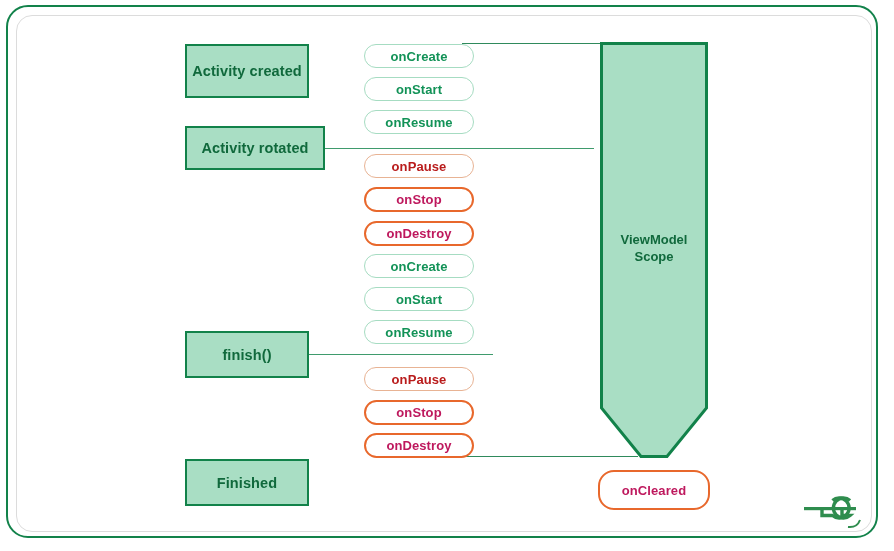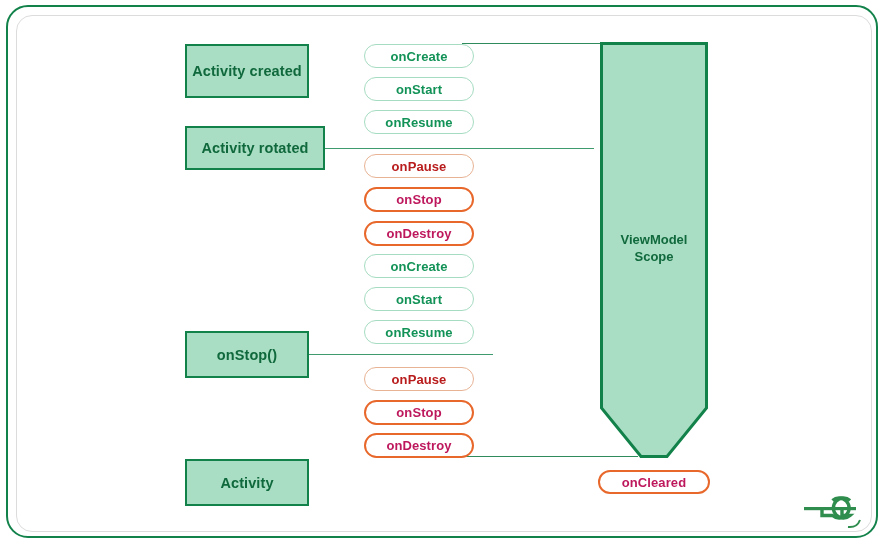--- a/index.html
+++ b/index.html
@@ -133,23 +133,23 @@
   <div class="hline" style="left:309px; top:148px; width:285px;"></div>
 
   <div class="hline" style="left:309px; top:354px; width:184px;"></div>
 
   <div class="hline thin" style="left:462px; top:456px; width:176px;"></div>
 
   <div class="state-box" style="left:185px; top:44px; width:124px; height:54px;">Activity created</div>
 
   <div class="state-box" style="left:185px; top:126px; width:140px; height:44px;">Activity rotated</div>
 
-  <div class="state-box" style="left:185px; top:331px; width:124px; height:47px;">onStop()</div>
+  <div class="state-box" style="left:185px; top:331px; width:124px; height:47px;">finish()</div>
 
-  <div class="state-box" style="left:185px; top:459px; width:124px; height:47px;">Activity</div>
+  <div class="state-box" style="left:185px; top:459px; width:124px; height:47px;">Finished</div>
 
   <div class="pill green" style="left:364px; top:44px; width:110px; height:24px;">onCreate</div>
 
   <div class="pill green" style="left:364px; top:77px; width:110px; height:24px;">onStart</div>
 
   <div class="pill green" style="left:364px; top:110px; width:110px; height:24px;">onResume</div>
 
   <div class="pill orange-faded" style="left:364px; top:154px; width:110px; height:24px;">onPause</div>
 
   <div class="pill orange" style="left:364px; top:187px; width:110px; height:25px;">onStop</div>
@@ -171,21 +171,21 @@
   <div id="vm-scope">
     <svg width="108" height="416" viewBox="0 0 108 416">
       <polygon points="1.5,1.5 106.5,1.5 106.5,366 67,414.5 41,414.5 1.5,366" fill="#a9dec4" stroke="#12824a" stroke-width="3" stroke-linejoin="miter"></polygon>
     </svg>
   </div>
   <div id="vm-label">
     <div>ViewModel</div>
     <div>Scope</div>
   </div>
 
-  <div class="pill orange" style="left:598px; top:470px; width:112px; height:24px;">onCleared</div>
+  <div class="pill orange" style="left:598px; top:470px; width:112px; height:40px;">onCleared</div>
 
   <div id="gfg-logo">
     <svg width="62" height="48" viewBox="0 0 62 48">
       <g fill="none" stroke="#2f8d4e" stroke-width="3.4">
 
         <path d="M7.5 13.5 A10 10 0 1 0 7.5 28.5 L18 28.5 L18 21.5" transform="translate(30,0) scale(-1,1) translate(-10,0)"></path>
 
         <path d="M50 13.5 A10 10 0 1 0 50 28.5 L42 28.5 L42 21.5"></path>
       </g>
       <rect x="4" y="20" width="52" height="3.2" fill="#2f8d4e"></rect>

